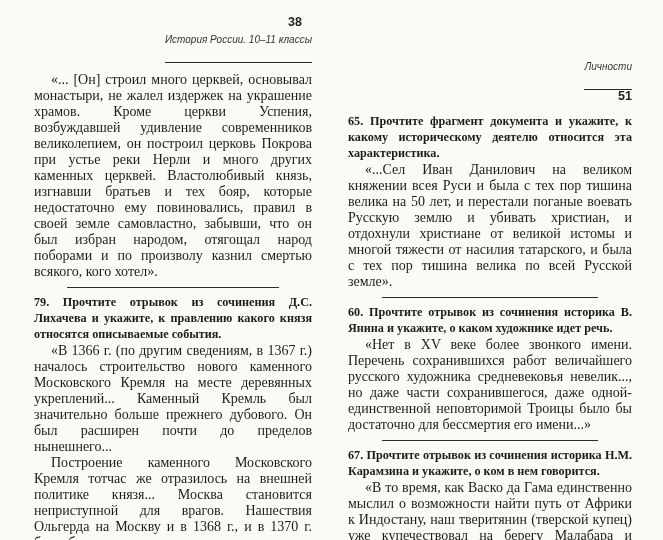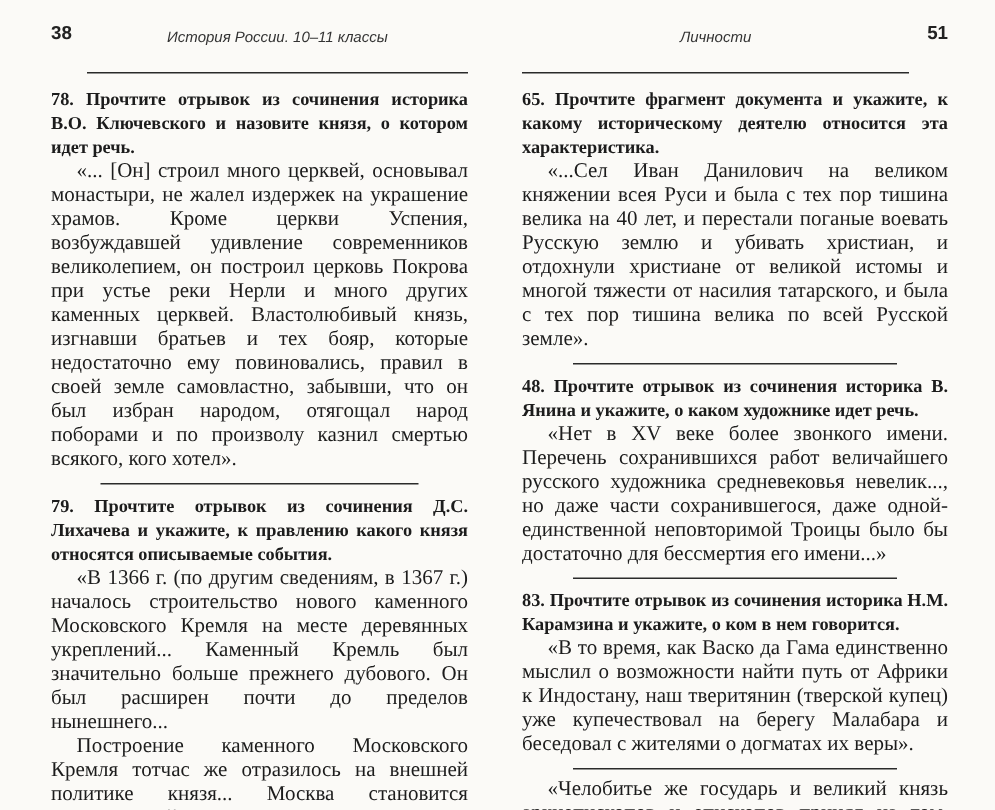--- a/index.html
+++ b/index.html
@@ -16,25 +16,27 @@
     height: 540px;
     display: flex;
     font-family: "Liberation Serif", serif;
     color: #1c1c1c;
   }
   .page {
     box-sizing: border-box;
     padding-top: 16px;
   }
   .page-left  { width: 312px; padding-left: 34px; }
-  .page-right { width: 351px; padding-left: 36px; padding-right: 31px; }
+  .page-right { width: 351px; padding-left: 36px; padding-right: 31px; margin-top: 41px; }
 
   .running-head {
     display: flex;
+    align-items: flex-end;
     margin-bottom: 9px;
+    flex-direction: column;
   }
   .page-num {
     font-family: "Liberation Sans", sans-serif;
     font-size: 12.5px;
     font-weight: bold;
     color: #222;
     line-height: 1;
     padding-bottom: 1px;
   }
   .page-left  .page-num { margin-right: 10px; }
@@ -82,21 +84,20 @@
 
   <div class="page page-left">
     <div class="running-head">
       <span class="page-num">38</span>
       <span class="running-rule">
         <span class="running-title">История России. 10–11 классы</span>
       </span>
     </div>
     <div class="page-body">
         <section class="task">
-          <h3 class="task-heading">78. Прочтите отрывок из сочинения историка В.О. Ключевского и назовите князя, о котором идет речь.</h3>
           <p class="task-para">«... [Он] строил много церквей, основывал монастыри, не жалел издержек на украшение храмов. Кроме церкви Успения, возбуждавшей удивление современников великолепием, он построил церковь Покрова при устье реки Нерли и много других каменных церквей. Властолюбивый князь, изгнавши братьев и тех бояр, которые недостаточно ему повиновались, правил в своей земле самовластно, забывши, что он был избран народом, отягощал народ поборами и по произволу казнил смертью всякого, кого хотел».</p>
           <div class="divider"></div>
         </section>
         <section class="task">
           <h3 class="task-heading">79. Прочтите отрывок из сочинения Д.С. Лихачева и укажите, к правлению какого князя относятся описываемые события.</h3>
           <p class="task-para">«В 1366 г. (по другим сведениям, в 1367 г.) началось строительство нового каменного Московского Кремля на месте деревянных укреплений... Каменный Кремль был значительно больше прежнего дубового. Он был расширен почти до пределов нынешнего...</p>
           <p class="task-para">Построение каменного Московского Кремля тотчас же отразилось на внешней политике князя... Москва становится неприступной для врагов. Нашествия Ольгерда на Москву и в 1368 г., и в 1370 г. были безуспешны».</p>
           <div class="divider"></div>
         </section>
         <section class="task">
@@ -108,30 +109,30 @@
   <div class="page page-right">
     <div class="running-head">
       <span class="running-rule">
         <span class="running-title">Личности</span>
       </span>
       <span class="page-num">51</span>
     </div>
     <div class="page-body">
         <section class="task">
           <h3 class="task-heading">65. Прочтите фрагмент документа и укажите, к какому историческому деятелю относится эта характеристика.</h3>
-          <p class="task-para">«...Сел Иван Данилович на великом княжении всея Руси и была с тех пор тишина велика на 40 лет, и перестали поганые воевать Русскую землю и убивать христиан, и отдохнули христиане от великой истомы и многой тяжести от насилия татарского, и была с тех пор тишина велика по всей Русской земле».</p>
+          <p class="task-para">«...Сел Иван Данилович на великом княжении всея Руси и была с тех пор тишина велика на 50 лет, и перестали поганые воевать Русскую землю и убивать христиан, и отдохнули христиане от великой истомы и многой тяжести от насилия татарского, и была с тех пор тишина велика по всей Русской земле».</p>
           <div class="divider"></div>
         </section>
         <section class="task">
-          <h3 class="task-heading">48. Прочтите отрывок из сочинения историка В. Янина и укажите, о каком художнике идет речь.</h3>
+          <h3 class="task-heading">60. Прочтите отрывок из сочинения историка В. Янина и укажите, о каком художнике идет речь.</h3>
           <p class="task-para">«Нет в XV веке более звонкого имени. Перечень сохранившихся работ величайшего русского художника средневековья невелик..., но даже части сохранившегося, даже одной-единственной неповторимой Троицы было бы достаточно для бессмертия его имени...»</p>
           <div class="divider"></div>
         </section>
         <section class="task">
-          <h3 class="task-heading">83. Прочтите отрывок из сочинения историка Н.М. Карамзина и укажите, о ком в нем говорится.</h3>
+          <h3 class="task-heading">67. Прочтите отрывок из сочинения историка Н.М. Карамзина и укажите, о ком в нем говорится.</h3>
           <p class="task-para">«В то время, как Васко да Гама единственно мыслил о возможности найти путь от Африки к Индостану, наш тверитянин (тверской купец) уже купечествовал на берегу Малабара и беседовал с жителями о догматах их веры».</p>
           <div class="divider"></div>
         </section>
         <section class="task">
           <p class="task-para">«Челобитье же государь и великий князь архиепископов и епископов принял на том, чтобы ему своих изменников, которые измены ему, государю, делали, на тех опалу свою наложить, а иных казнить и все имущество без остатка изъять; а учинить ему на своем государстве себе опричнину...»</p>
         </section>
       </div>
   </div>
 
 </div>

